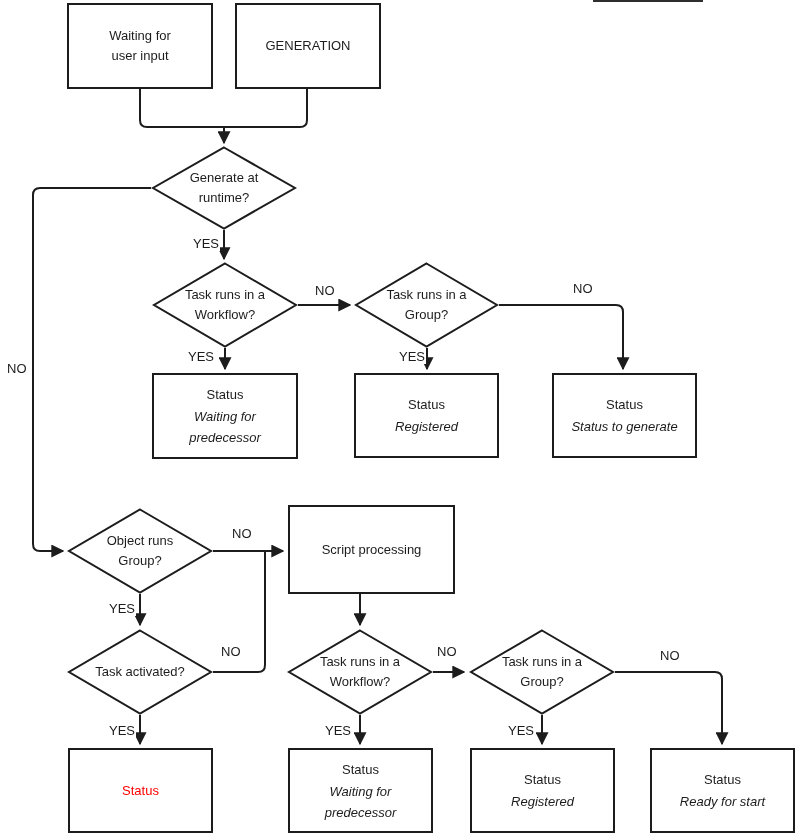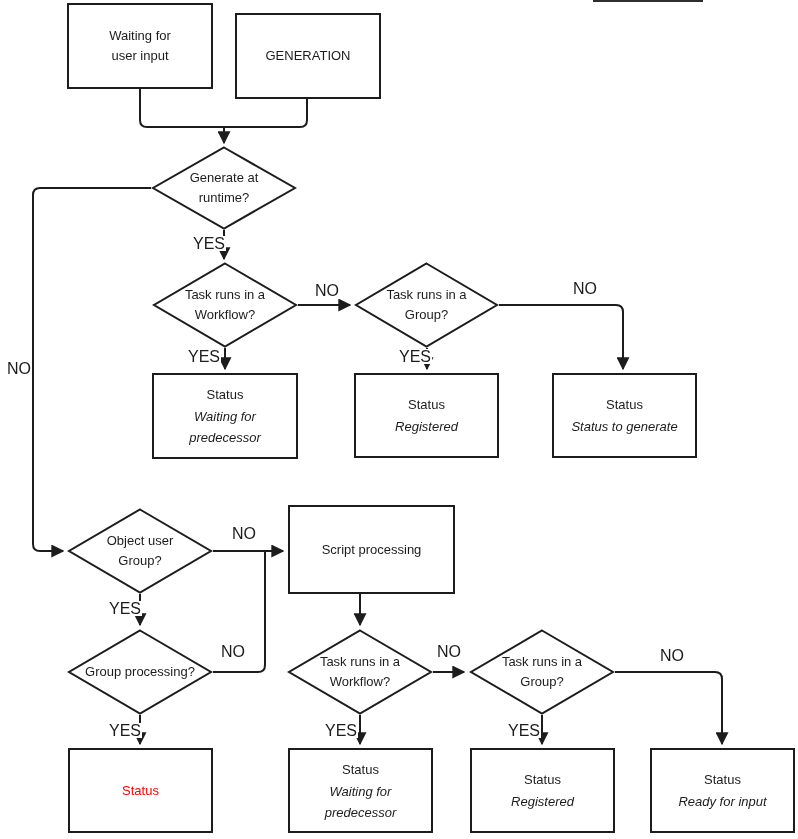--- a/index.html
+++ b/index.html
@@ -22,21 +22,21 @@
   .node.diamond { background:transparent;justify-content:center; }
   .node.diamond svg.shape { position:absolute; left:0; top:0; width:100%; height:100%; }
   .node.diamond svg.shape polygon { fill:var(--canvas); stroke:var(--ink); stroke-width:2; }
   .node.diamond .label { position:relative; }
 
   .status-inner { display:flex; flex-direction:column; gap:1px; }
   .status-title { font-size:13px; line-height:21px; }
   .status-value { font-size:13px; line-height:21px; font-style:italic; white-space:pre-line; }
   .alert .status-title, .alert .status-value { color:var(--alert); }
 
-  .edge-label { position:absolute; font-size:16px; line-height:15px; color:var(--ink);
+  .edge-label { position:absolute; font-size:13px; line-height:15px; color:var(--ink);
                 background:var(--canvas); padding:0 1px; }
 
   .top-fragment { position:absolute; background:#2e2e2e; }
 </style>
 </head>
 <body>
 
 <div class="stage">
 
   <div class="top-fragment" style="left:593px;top:0;width:110px;height:2px"></div>
@@ -64,21 +64,21 @@
     <path d="M433,672 H464" marker-end="url(#arrow)"></path>
     <path d="M360,715 V744" marker-end="url(#arrow)"></path>
     <path d="M542,715 V744" marker-end="url(#arrow)"></path>
     <path d="M615,672 H715 Q722,672 722,679 V744" marker-end="url(#arrow)"></path>
   </svg>
 
   <div class="node box" style="left:67px;top:3px;width:146px;height:86px">
     <div class="label">Waiting for
 user input</div>
   </div>
-  <div class="node box" style="left:235px;top:13px;width:146px;height:86px">
+  <div class="node box" style="left:235px;top:3px;width:146px;height:86px">
     <div class="label">GENERATION</div>
   </div>
 
   <div class="node diamond" style="left:151px;top:146px;width:146px;height:84px">
     <svg class="shape" viewBox="0 0 146 84" preserveAspectRatio="none">
         <polygon points="73,1.5 144,42 73,82.5 2,42"></polygon>
       </svg>
     <div class="label">Generate at
 runtime?</div>
   </div>
@@ -116,33 +116,33 @@
     <div class="status-inner">
       <div class="status-title">Status</div>
       <div class="status-value">Status to generate</div>
     </div>
   </div>
 
   <div class="node diamond" style="left:67px;top:508px;width:146px;height:86px">
     <svg class="shape" viewBox="0 0 146 86" preserveAspectRatio="none">
         <polygon points="73,1.5 144,43 73,84.5 2,43"></polygon>
       </svg>
-    <div class="label">Object user
+    <div class="label">Object runs
 Group?</div>
   </div>
 
   <div class="node box" style="left:288px;top:505px;width:167px;height:89px">
     <div class="label">Script processing</div>
   </div>
 
   <div class="node diamond" style="left:67px;top:629px;width:146px;height:86px">
     <svg class="shape" viewBox="0 0 146 86" preserveAspectRatio="none">
         <polygon points="73,1.5 144,43 73,84.5 2,43"></polygon>
       </svg>
-    <div class="label">Group processing?</div>
+    <div class="label">Task activated?</div>
   </div>
 
   <div class="node diamond" style="left:287px;top:629px;width:146px;height:86px">
     <svg class="shape" viewBox="0 0 146 86" preserveAspectRatio="none">
         <polygon points="73,1.5 144,43 73,84.5 2,43"></polygon>
       </svg>
     <div class="label">Task runs in a
 Workflow?</div>
   </div>
 
@@ -168,21 +168,21 @@
   </div>
   <div class="node box" style="left:470px;top:748px;width:145px;height:85px">
     <div class="status-inner">
       <div class="status-title">Status</div>
       <div class="status-value">Registered</div>
     </div>
   </div>
   <div class="node box" style="left:650px;top:748px;width:145px;height:85px">
     <div class="status-inner">
       <div class="status-title">Status</div>
-      <div class="status-value">Ready for input</div>
+      <div class="status-value">Ready for start</div>
     </div>
   </div>
 
   <span class="edge-label" style="left:192px;top:236px">YES</span>
   <span class="edge-label" style="left:6px;top:361px">NO</span>
   <span class="edge-label" style="left:314px;top:283px">NO</span>
   <span class="edge-label" style="left:187px;top:349px">YES</span>
   <span class="edge-label" style="left:398px;top:349px">YES</span>
   <span class="edge-label" style="left:572px;top:281px">NO</span>
   <span class="edge-label" style="left:231px;top:526px">NO</span>

